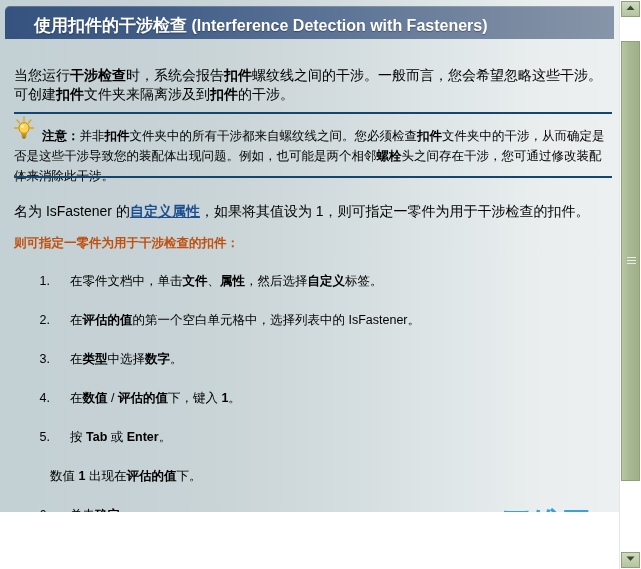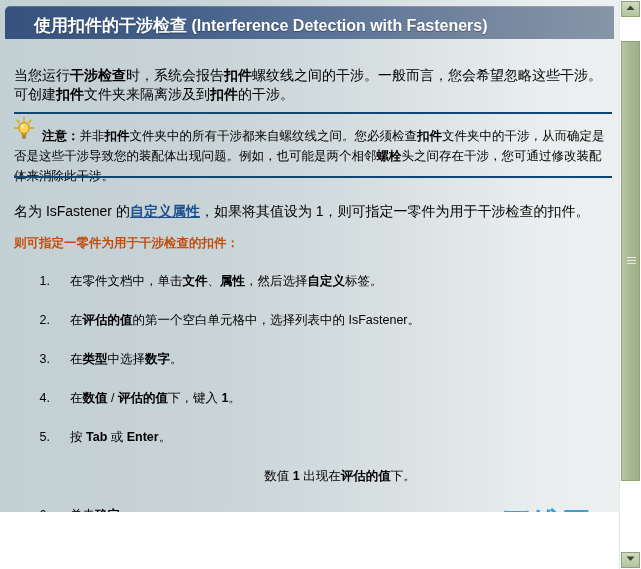--- a/index.html
+++ b/index.html
@@ -134,23 +134,22 @@
     text-align: right;
     color: #000;
     font-size: 12.5px;
   }
   .step .txt {
     display: block;
     margin-left: 40px;
   }
   .step .sub {
     display: block;
-    margin-left: 40px;
+    margin-left: 20px;
     margin-top: 20px;
-    text-align: center;
   }
   .step b { font-weight: bold; }
 
   #p-result {
     left: 70px; top: 505px; width: 540px;
     line-height: 19px;
   }
 
   #bottom-hr { top: 553px; }
   #bulb-2 {

